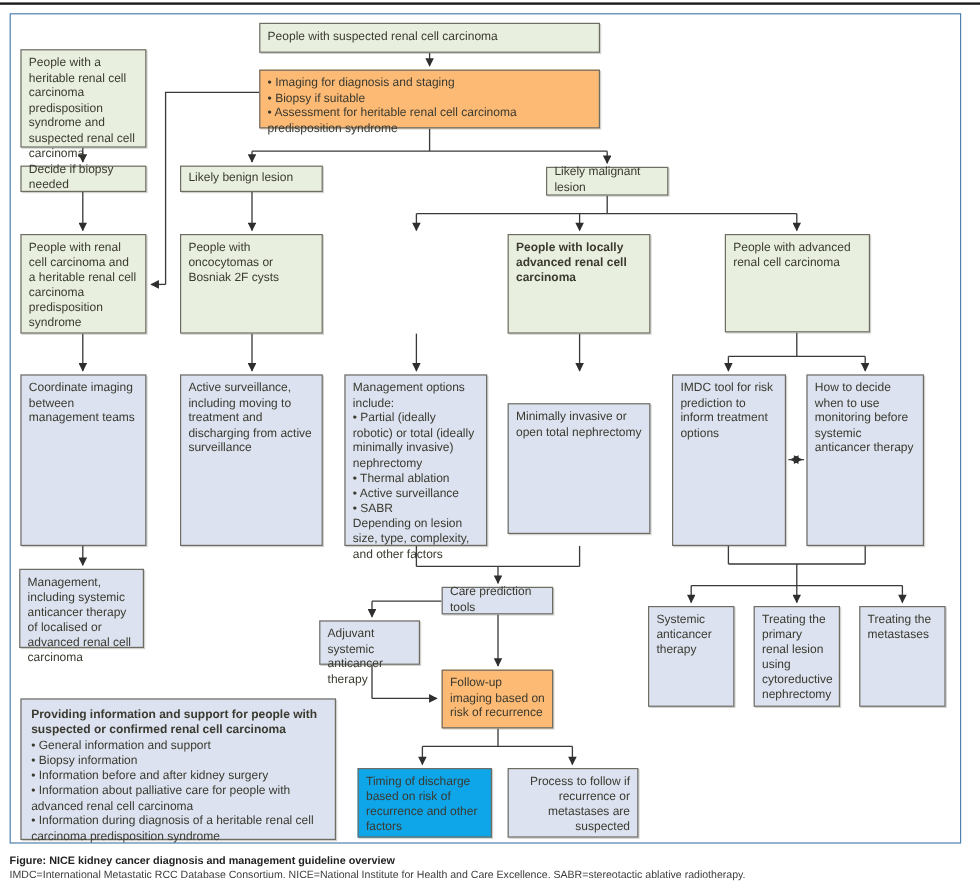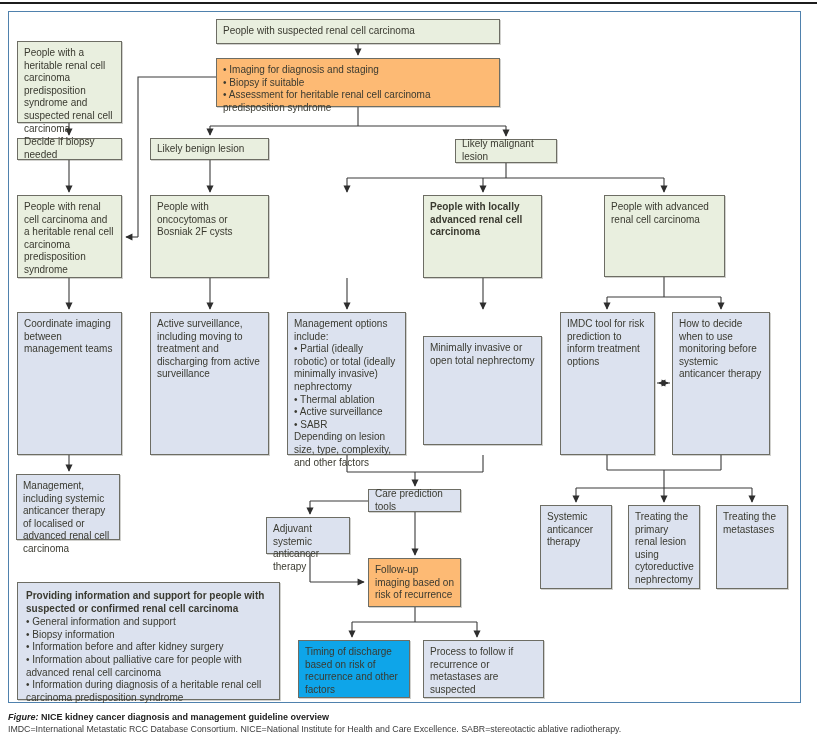--- a/index.html
+++ b/index.html
@@ -20,21 +20,21 @@
   }
   .green{background:#e9efdf;}
   .pink{background:#fdba74;}
   .blue{background:#dce2ef;}
   .gray{background:#0ea5e9;}
   .vcenter{display:flex;align-items:center;}
   .prewrap{white-space:pre-wrap;}
   .info-title{font-weight:bold;margin-bottom:1px;}
   .caption{position:absolute;left:8px;top:712px;width:800px;}
   .caption-line1{font-size:9px;font-weight:bold;color:#222;}
-  .caption-label{font-style:italic;}
+  .caption-label{}
   .caption-line2{font-size:8.8px;color:#3b3b3b;margin-top:2px;}
 </style>
 </head>
 <body>
 
 <div class="page">
   <div class="top-rule"></div>
   <div class="panel"></div>
 
   <svg class="connectors" width="817" height="743" viewBox="0 0 817 743">
@@ -147,19 +147,19 @@
     <div class="info-title">Providing information and support for people with suspected or confirmed renal cell carcinoma</div>
     <div class="prewrap">• General information and support
 • Biopsy information
 • Information before and after kidney surgery
 • Information about palliative care for people with advanced renal cell carcinoma
 • Information during diagnosis of a heritable renal cell carcinoma predisposition syndrome</div>
   </div>
 
   <div class="box gray" style="left:298px;top:640px;width:112px;height:58px;"><span>Timing of discharge based on risk of recurrence and other factors</span></div>
 
-  <div class="box blue" style="left:423px;top:640px;width:121px;height:58px;"><span>Process to follow if recurrence or metastases are suspected</span></div>
+  <div class="box blue" style="left:423px;top:640px;width:109px;height:58px;text-align:right;"><span>Process to follow if recurrence or metastases are suspected</span></div>
 
   <div class="caption">
     <div class="caption-line1"><span class="caption-label">Figure:</span><span> NICE kidney cancer diagnosis and management guideline overview</span></div>
     <div class="caption-line2">IMDC=International Metastatic RCC Database Consortium. NICE=National Institute for Health and Care Excellence. SABR=stereotactic ablative radiotherapy.</div>
   </div>
 </div>
 
 </body></html>

